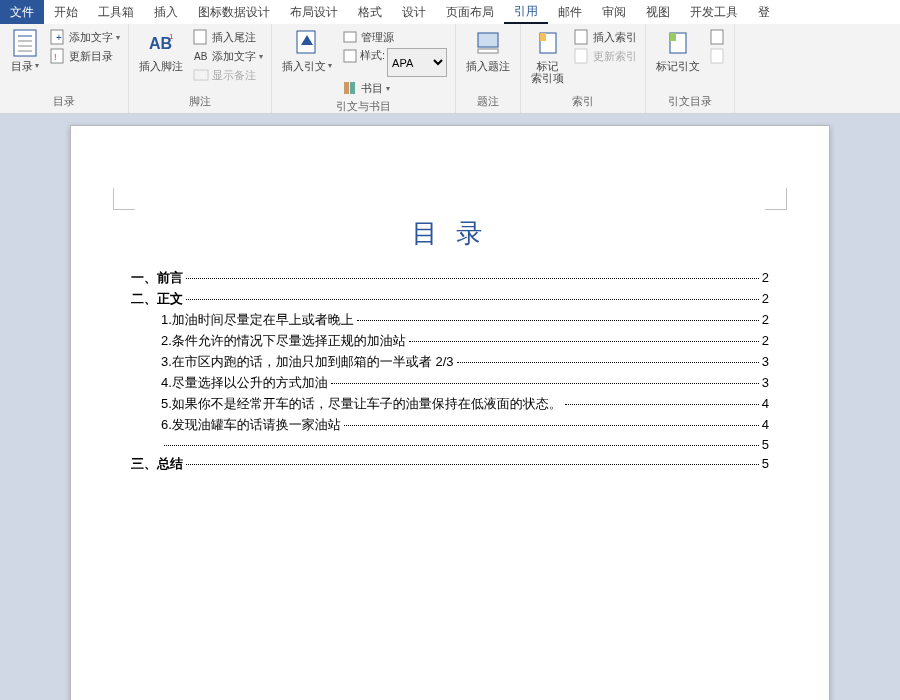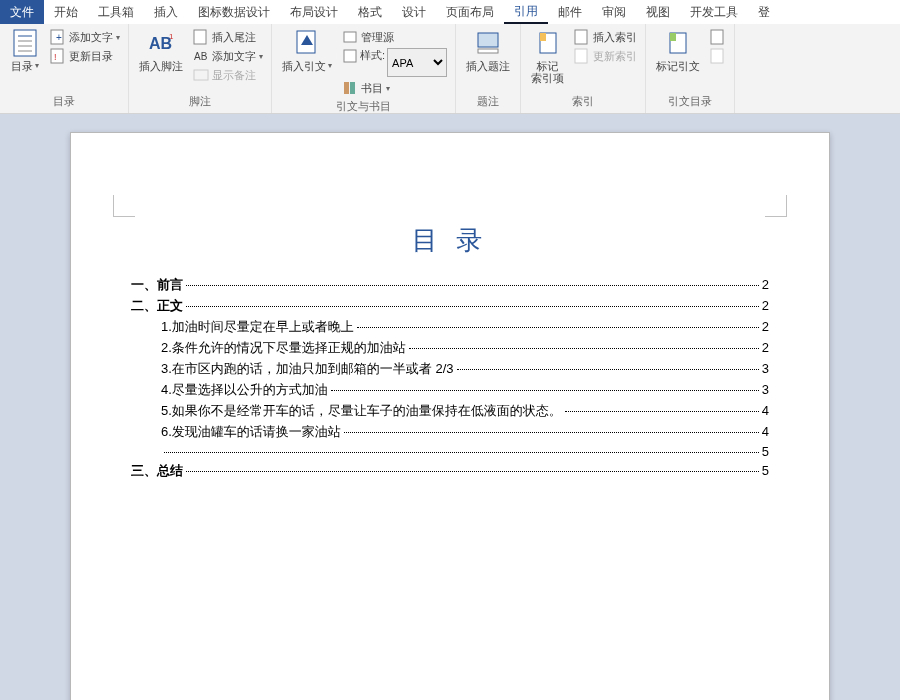--- a/index.html
+++ b/index.html
@@ -14,21 +14,21 @@
 .group-label{text-align:center;font-size:11px;color:#666;padding:2px 0}
 .bigbtn{display:flex;flex-direction:column;align-items:center;justify-content:flex-start;padding:2px 4px;gap:2px;cursor:pointer;min-width:36px}
 .bigbtn .ic{width:30px;height:30px;display:flex;align-items:center;justify-content:center}
 .bigbtn .lbl{font-size:11px;line-height:12px;text-align:center;display:flex;align-items:center;gap:2px}
 .smallcol{display:flex;flex-direction:column;gap:1px;padding-top:2px}
 .smallbtn{display:flex;align-items:center;gap:3px;padding:1px 2px;cursor:pointer;font-size:11px;white-space:nowrap}
 .smallbtn .ic{width:16px;height:16px;display:flex;align-items:center;justify-content:center}
 .caret{font-size:8px;color:#666}
 .styleSel{display:flex;align-items:flex-start;gap:2px}
 .styleSel select{font-size:11px;height:29px;width:60px;border:1px solid #ababab}
-.page-area{background:#d0d7e5;height:586px;display:flex;justify-content:center;padding-top:18px;overflow:hidden}
+.page-area{background:#d0d7e5;height:586px;display:flex;justify-content:center;padding-top:11px;overflow:hidden}
 .page{background:#fff;width:760px;height:900px;border:1px solid #b8b8b8;box-shadow:0 2px 6px rgba(0,0,0,.2);padding:80px 60px;position:relative}
 .crop-tl,.crop-tr{position:absolute;width:22px;height:22px;border-color:#c0c0c0}
 .crop-tl{top:62px;left:42px;border-left:1px solid #c0c0c0;border-bottom:1px solid #c0c0c0}
 .crop-tr{top:62px;right:42px;border-right:1px solid #c0c0c0;border-bottom:1px solid #c0c0c0}
 .doc-title{text-align:center;color:#2b579a;font-size:26px;font-family:"SimSun";margin:10px 0 18px;letter-spacing:6px}
 .toc{font-family:"SimSun";font-size:13px;color:#000}
 .toc-row{display:flex;align-items:baseline;margin:3px 0;white-space:nowrap}
 .toc-row.l2{padding-left:30px}
 .toc-text{flex:0 0 auto}
 .toc-dots{flex:1;border-bottom:1px dotted #000;margin:0 3px;position:relative;top:-3px;min-width:10px}

